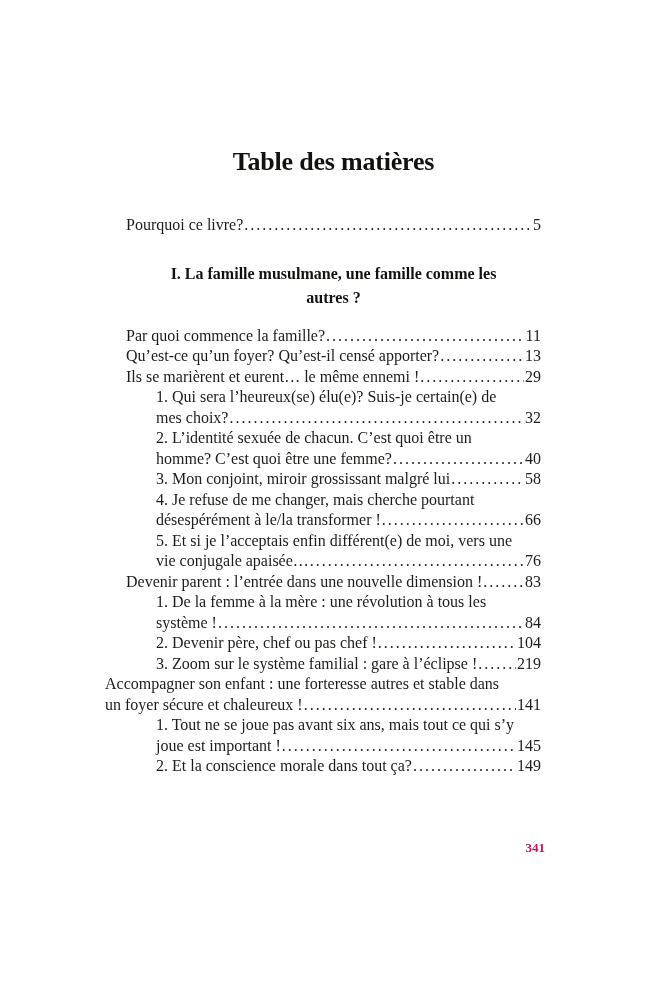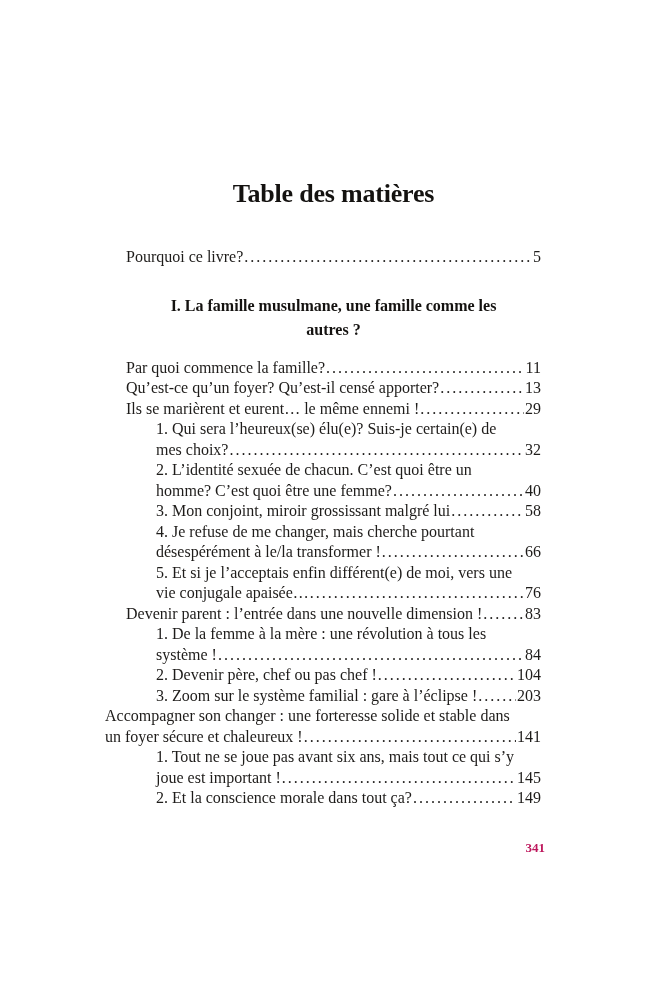--- a/index.html
+++ b/index.html
@@ -8,21 +8,21 @@
     width: 668px;
     height: 1000px;
     background: #ffffff;
     font-family: "Liberation Serif", serif;
     color: #1e1c1a;
     overflow: hidden;
   }
   .content {
     position: absolute;
     left: 126px;
-    top: 179px;
+    top: 147px;
     width: 415px;
   }
   .toc-title {
     font-size: 26px;
     line-height: 30px;
     font-weight: 700;
     text-align: center;
     letter-spacing: -0.2px;
     margin: 0 0 38px 0;
     color: #141210;
@@ -160,25 +160,25 @@
           <div class="line last">
             <span class="txt">2. Devenir père, chef ou pas chef !</span>
             <span class="dots"></span>
             <span class="pg">104</span>
           </div>
         </div>
         <div class="entry sub">
           <div class="line last">
             <span class="txt">3. Zoom sur le système familial : gare à l’éclipse !</span>
             <span class="dots"></span>
-            <span class="pg">203</span>
+            <span class="pg">219</span>
           </div>
         </div>
         <div class="entry outdent">
-          <div class="line">Accompagner son changer : une forteresse solide et stable dans</div>
+          <div class="line">Accompagner son enfant : une forteresse autres et stable dans</div>
           <div class="line last">
             <span class="txt">un foyer sécure et chaleureux !</span>
             <span class="dots"></span>
             <span class="pg">141</span>
           </div>
         </div>
         <div class="entry sub">
           <div class="line">1. Tout ne se joue pas avant six ans, mais tout ce qui s’y</div>
           <div class="line last">
             <span class="txt">joue est important !</span>

